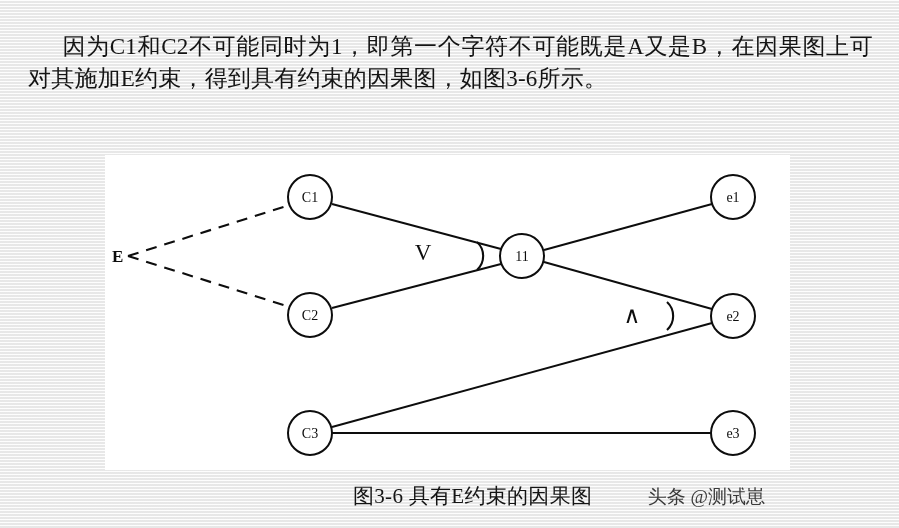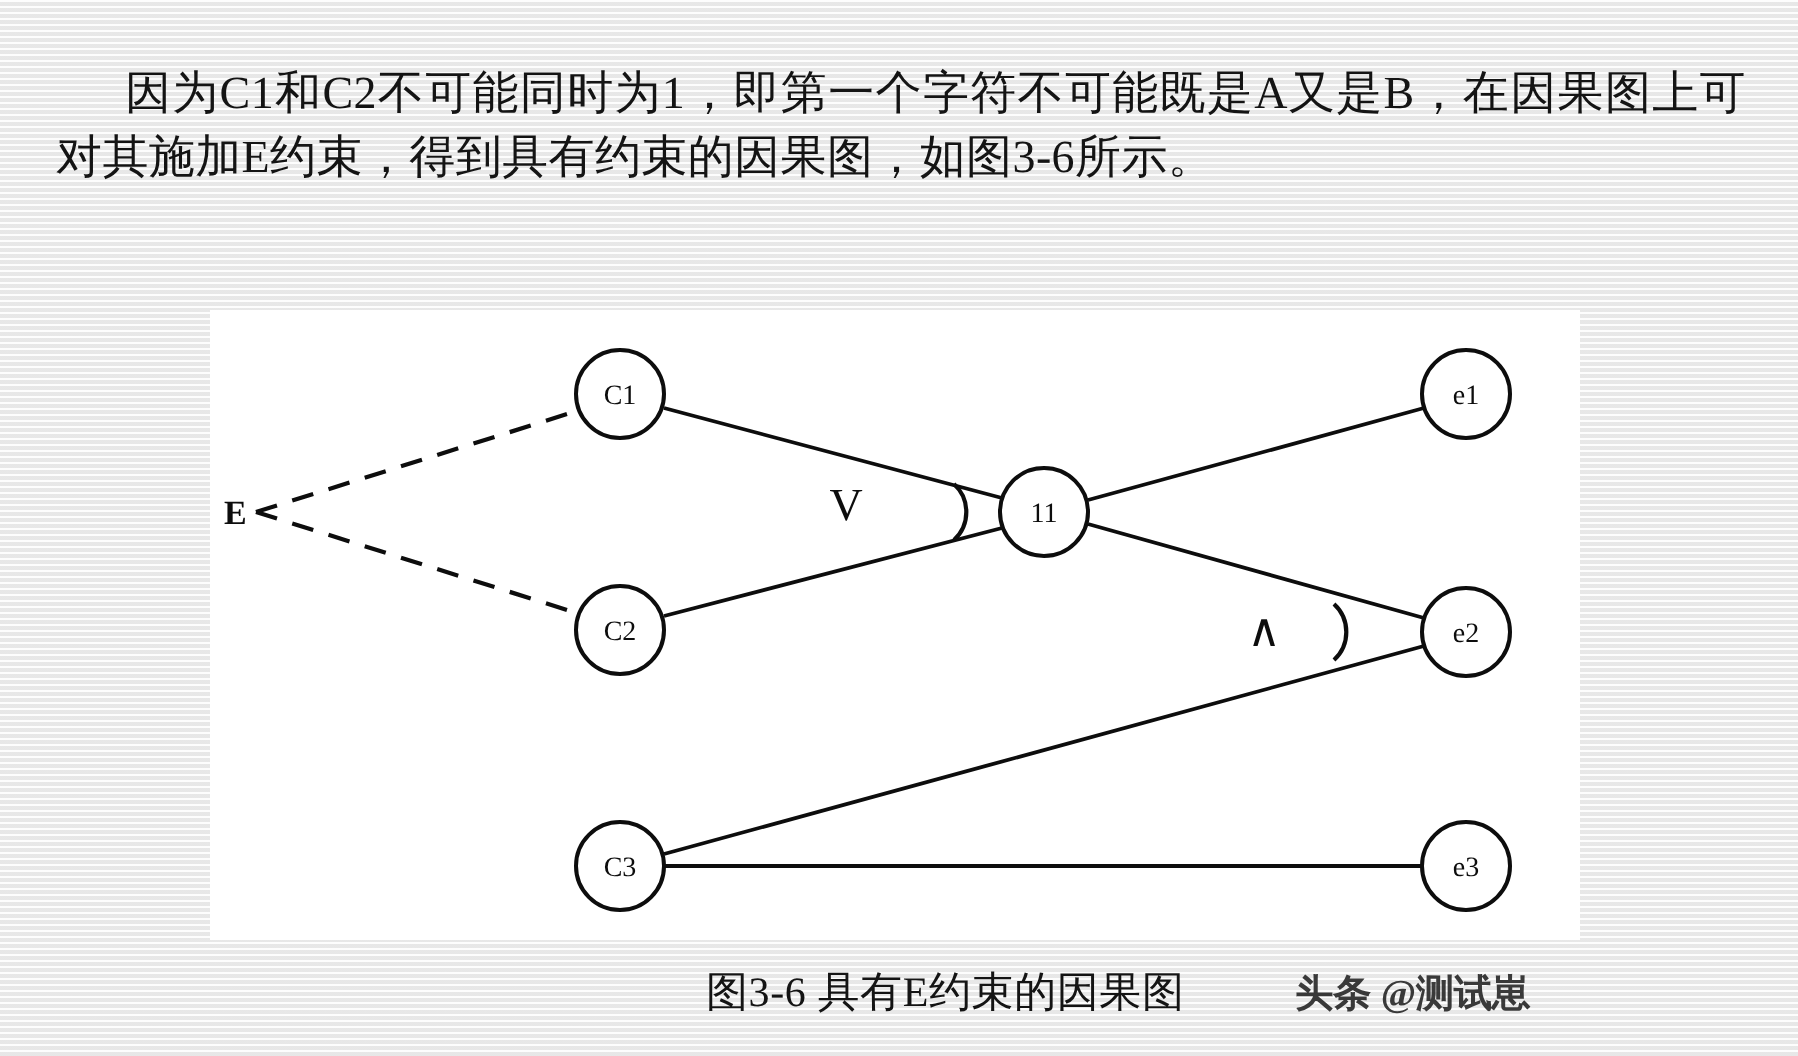--- a/index.html
+++ b/index.html
@@ -98,21 +98,21 @@
     color: #141414;
     letter-spacing: 0.3px;
     white-space: nowrap;
   }
   .watermark {
     position: absolute;
     right: 24px;
     top: 2px;
     font-size: 19px;
     color: #2b2b2b;
-    font-weight: bold;
+    font-weight: normal;
     white-space: nowrap;
     opacity: 0.92;
   }
 </style>
 </head>
 <body>
 
 <div class="page-texture"></div>
 
 <div class="content">

